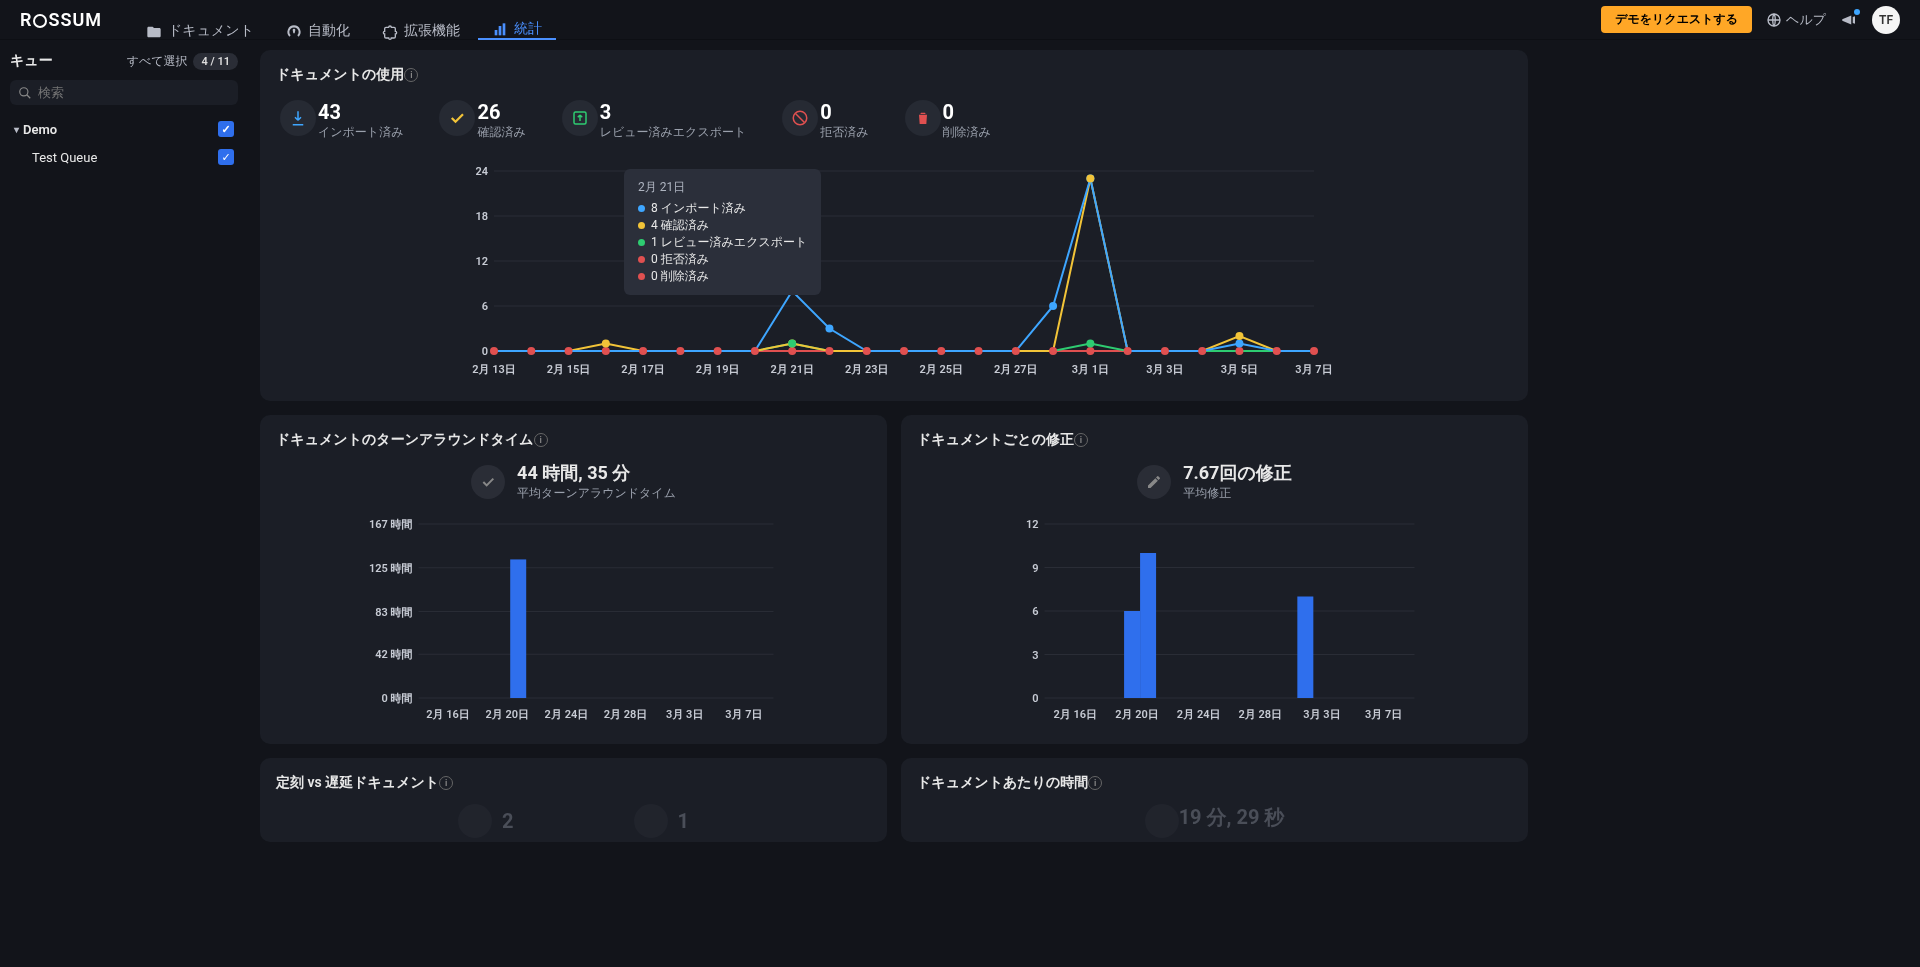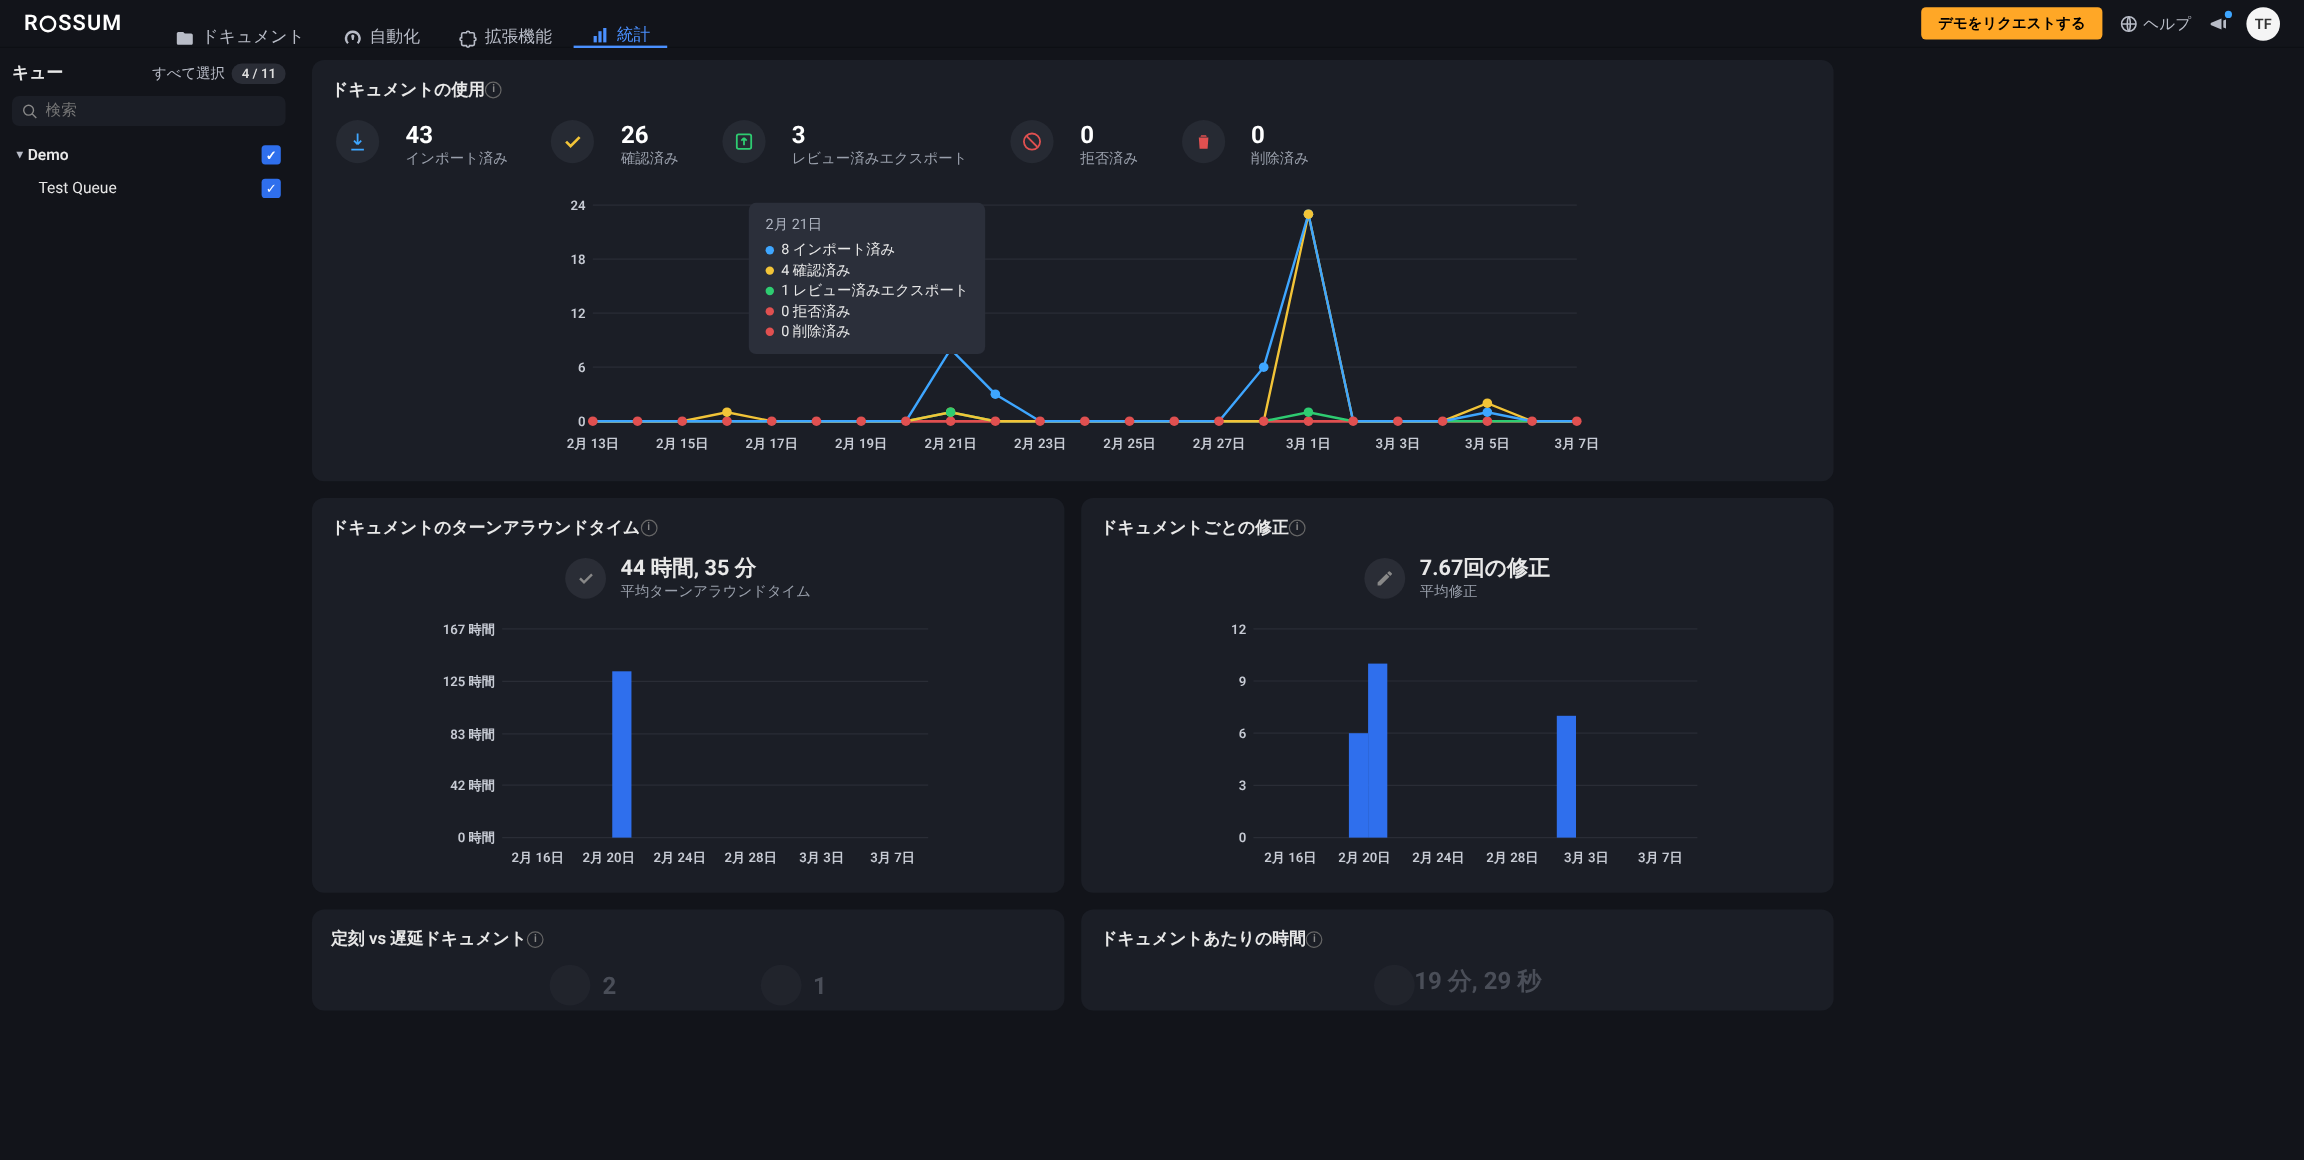--- a/index.html
+++ b/index.html
@@ -29,21 +29,21 @@
   .tree-item.bold{font-weight:600}
   .tree-item .label{flex:1}
   .caret{margin-right:4px;font-size:10px;color:#b8bcc7}
   .cb{width:16px;height:16px;background:#2f6fed;border-radius:3px;display:flex;align-items:center;justify-content:center;color:#fff;font-size:11px}
   .child{padding-left:22px}
   .main{flex:1;padding:10px 20px 40px 12px;max-width:1300px}
   .card{background:#1b1e26;border-radius:10px;padding:16px 16px 20px;margin-bottom:14px}
   .card-title{display:flex;align-items:center;gap:0;font-size:14px;font-weight:600;color:#e8e8e8;margin-bottom:12px}
   .info-icon{width:14px;height:14px;border:1px solid #666;border-radius:50%;display:inline-flex;align-items:center;justify-content:center;font-size:9px;color:#888}
   .stats{display:flex;gap:36px;padding:4px 4px 12px}
-  .stat{display:flex;gap:22px;align-items:flex-start}
+  .stat{display:flex;gap:2px;align-items:flex-start}
   .stat-icon{width:36px;height:36px;border-radius:50%;background:#262a33;display:flex;align-items:center;justify-content:center}
   .stat-val{font-size:20px;font-weight:700;color:#fff}
   .stat-label{font-size:12px;color:#9aa0ac}
   .chart-area{position:relative;height:220px;margin-top:8px}
   .tooltip{position:absolute;background:#2b2f3a;border-radius:6px;padding:10px 14px;font-size:12px;z-index:5}
   .tooltip .tt-date{color:#aeb4c0;margin-bottom:4px}
   .tt-row{display:flex;align-items:center;gap:6px;white-space:nowrap}
   .tt-dot{width:7px;height:7px;border-radius:50%}
   .row2{display:flex;gap:14px}
   .row2 .card{flex:1}

